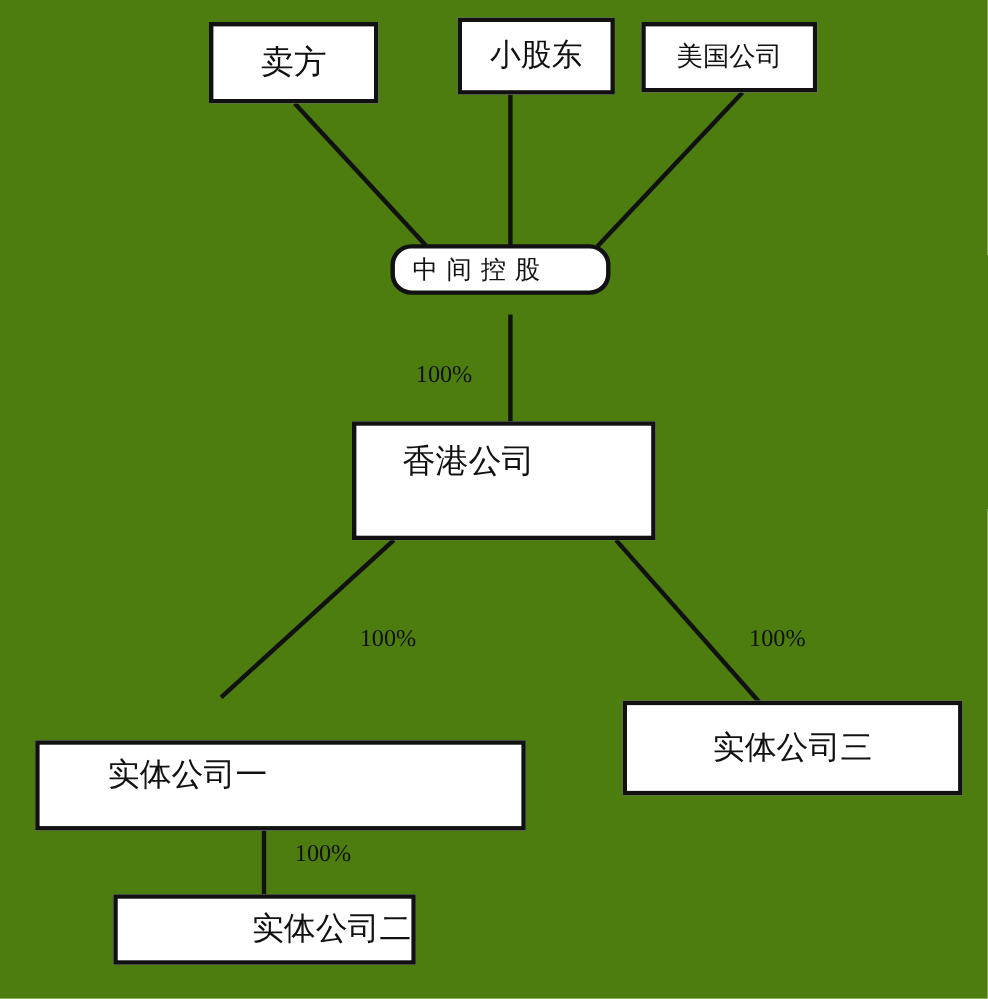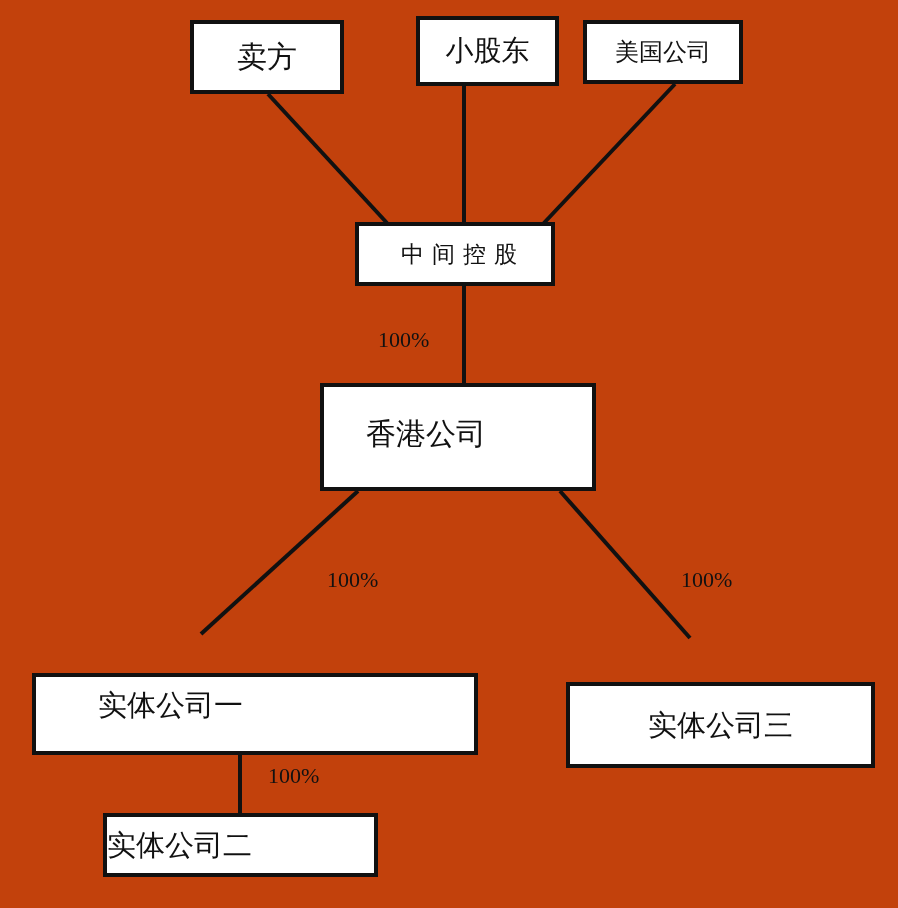--- a/index.html
+++ b/index.html
@@ -8,21 +8,21 @@
     padding: 0;
     background: #ffffff;
   }
   body {
     font-family: "Liberation Sans", "DejaVu Sans", sans-serif;
   }
   #diagram-root {
     position: relative;
     width: 898px;
     height: 908px;
-    background: #c2410c;
+    background: #4d7c0f;
     overflow: hidden;
   }
   #connector-layer {
     position: absolute;
     left: 0;
     top: 0;
     width: 898px;
     height: 908px;
   }
   .node-box {
@@ -42,43 +42,43 @@
   }
   
   #box-seller      { left: 190px; top: 20px;  width: 154px; height: 74px;  justify-content: center; }
   #box-minority    { left: 416px; top: 16px;  width: 143px; height: 70px;  justify-content: center; }
   #box-us-company  { left: 583px; top: 20px;  width: 160px; height: 64px;  justify-content: center; }
   #box-seller      .node-label { font-size: 30px; }
   #box-minority    .node-label { font-size: 28px; }
   #box-us-company  .node-label { font-size: 24px; }
 
   
-  #box-holding { left: 355px; top: 222px; width: 200px; height: 64px; justify-content: center; }
+  #box-holding { left: 355px; top: 222px; width: 200px; height: 46px; justify-content: flex-start; border-radius: 19px; }
   #box-holding .node-label {
     font-size: 23px;
     letter-spacing: 8px;
     padding-left: 16px;
   }
 
   
   #box-hongkong { left: 320px; top: 383px; width: 276px; height: 108px; align-items: flex-start; }
   #box-hongkong .node-label {
     font-size: 30px;
     padding-left: 42px;
-    padding-top: 32px;
+    padding-top: 18px;
   }
 
   
   #box-entity-one   { left: 32px;  top: 633px; width: 446px; height: 82px; align-items: flex-start; margin-top: 40px; }
   #box-entity-one   .node-label { font-size: 29px; padding-left: 62px; padding-top: 14px; }
 
-  #box-entity-three { left: 566px; top: 637px; width: 309px; height: 86px; justify-content: center; margin-top: 45px; }
+  #box-entity-three { left: 566px; top: 637px; width: 309px; height: 86px; justify-content: center; }
   #box-entity-three .node-label { font-size: 29px; }
 
-  #box-entity-two   { left: 103px; top: 813px; width: 275px; height: 64px; justify-content: flex-start; }
+  #box-entity-two   { left: 103px; top: 813px; width: 275px; height: 64px; justify-content: flex-end; }
   #box-entity-two   .node-label { font-size: 29px; }
 
   
   .pct-label {
     position: absolute;
     font-family: "Liberation Serif", "DejaVu Serif", serif;
     font-size: 22px;
     color: #111111;
     white-space: nowrap;
     line-height: 1;

